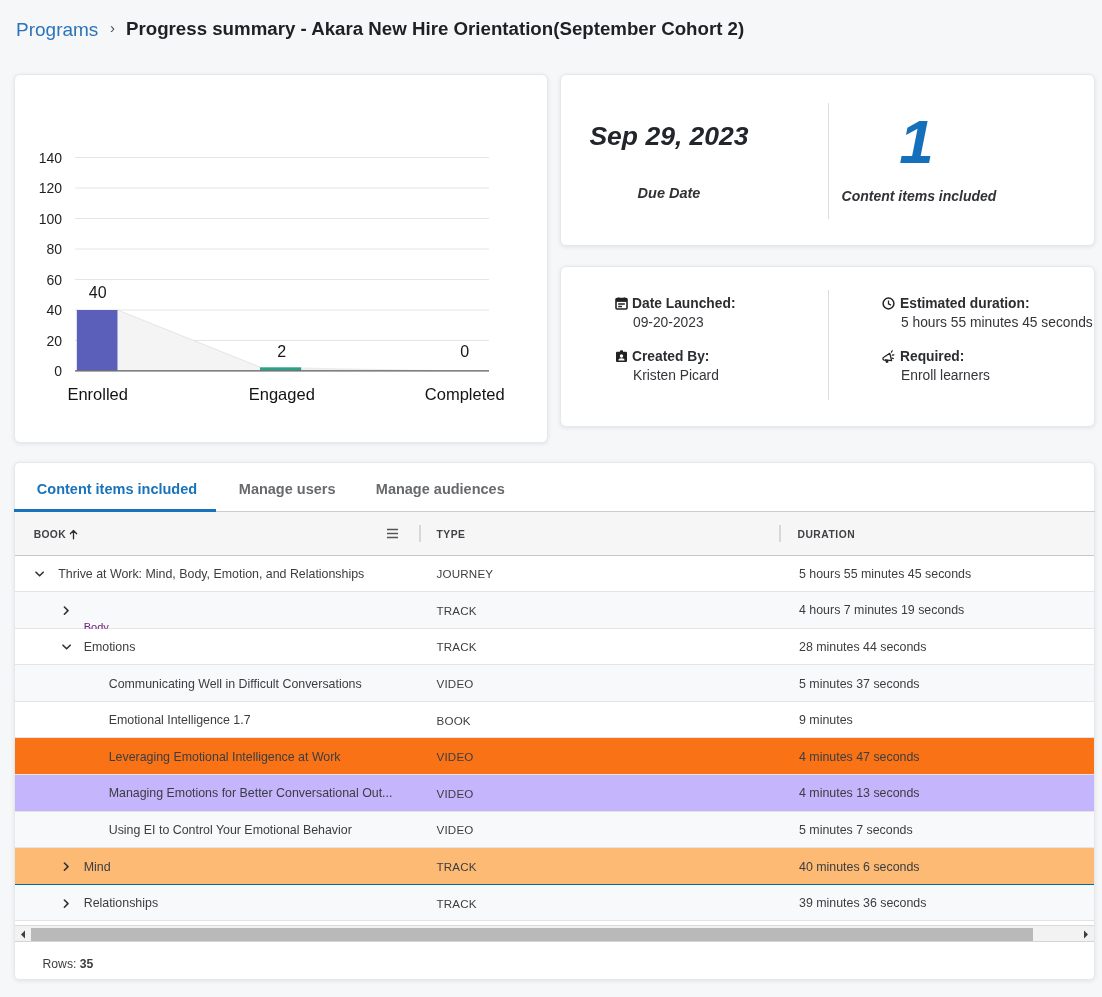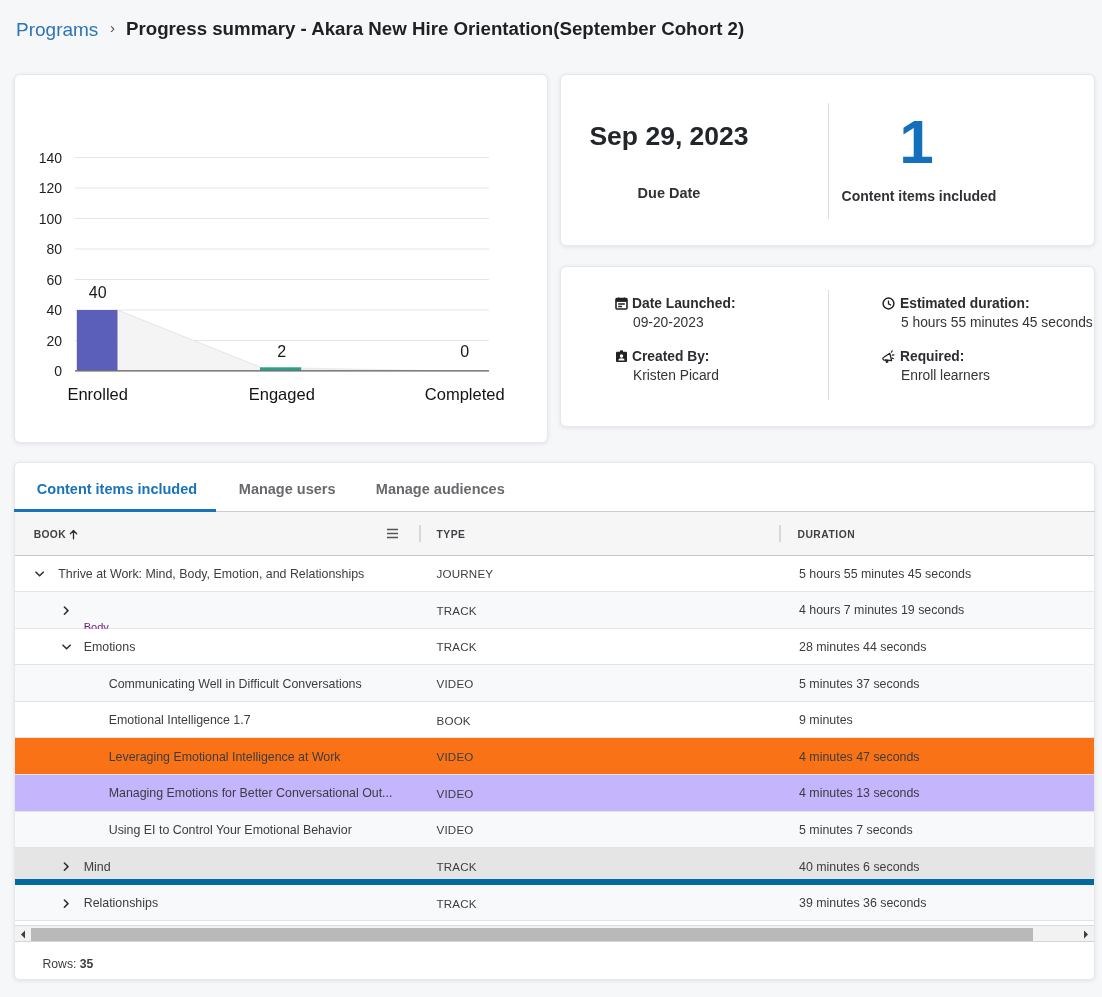--- a/index.html
+++ b/index.html
@@ -56,21 +56,21 @@
   </g>
 
   <g font-size="16.5px" fill="#131313" text-anchor="middle">
     <text x="82.7" y="325">Enrolled</text>
     <text x="266.8" y="325">Engaged</text>
     <text x="449.7" y="325">Completed</text>
   </g>
 </svg>
 </div>
 
-<div class="card" style="left:560px; top:74px; width:535px; height:172px;">
+<div class="card" style="left:560px; top:74px; width:535px; height:172px;font-style:italic;">
   <div class="abs" style="left:267px; top:28px; width:1px; height:116px; background:#dadde1;"></div>
   <div class="abs" style="left:0; top:46px; width:267px; text-align:center;">
     <div style="font-size:26.5px; font-weight:bold; color:#22252a; margin-left:-51px;">Sep 29, 2023</div>
   </div>
   <div class="abs" style="left:0; top:110px; width:267px; text-align:center;">
     <div style="font-size:14.5px; font-weight:bold; color:#303236; margin-left:-51px;">Due Date</div>
   </div>
   <div class="abs" style="left:267px; top:37px; width:268px; text-align:center;">
     <div style="font-size:62px; line-height:60px; font-weight:bold; color:#1470bb; margin-left:-91px;">1</div>
   </div>
@@ -181,21 +181,21 @@
       <div style="position:relative; width:1079px; height:36.6px; background:#c4b5fd; border-bottom:1px solid #e2e4e6;">
         <div style="position:absolute; left:93.7px; top:11.3px; font-size:12.4px; color:#3b3d40;">Managing Emotions for Better Conversational Out...</div>
         <div style="position:absolute; left:421.5px; top:11.8px; font-size:11.6px; letter-spacing:0.2px; color:#3b3d40;">VIDEO</div>
         <div style="position:absolute; left:784px; top:11.3px; font-size:12.4px; color:#3b3d40;">4 minutes 13 seconds</div>
       </div>
       <div style="position:relative; width:1079px; height:36.6px; background:#f8f9fa; border-bottom:1px solid #e2e4e6;">
         <div style="position:absolute; left:93.7px; top:11.3px; font-size:12.4px; color:#3b3d40;">Using EI to Control Your Emotional Behavior</div>
         <div style="position:absolute; left:421.5px; top:11.8px; font-size:11.6px; letter-spacing:0.2px; color:#3b3d40;">VIDEO</div>
         <div style="position:absolute; left:784px; top:11.3px; font-size:12.4px; color:#3b3d40;">5 minutes 7 seconds</div>
       </div>
-      <div style="position:relative; width:1079px; height:36.6px; background:#e5e5e5; border-bottom:6px solid #0369a1;">
+      <div style="position:relative; width:1079px; height:36.6px; background:#fdba74; border-bottom:1px solid #0369a1;">
         <svg style="position:absolute; left:47px; top:14px;" width="10" height="9" viewBox="0 0 10 9">
           <path d="M2.4 1 L6 4.6 L2.4 8.2" stroke="#333" stroke-width="1.6" fill="none" stroke-linecap="round" stroke-linejoin="round"></path>
         </svg>
         <div style="position:absolute; left:68.7px; top:11.3px; font-size:12.4px; color:#3b3d40;">Mind</div>
         <div style="position:absolute; left:421.5px; top:11.8px; font-size:11.6px; letter-spacing:0.2px; color:#3b3d40;">TRACK</div>
         <div style="position:absolute; left:784px; top:11.3px; font-size:12.4px; color:#3b3d40;">40 minutes 6 seconds</div>
       </div>
       <div style="position:relative; width:1079px; height:36.6px; background:#f8f9fa; border-bottom:1px solid #e2e4e6;">
         <svg style="position:absolute; left:47px; top:14px;" width="10" height="9" viewBox="0 0 10 9">
           <path d="M2.4 1 L6 4.6 L2.4 8.2" stroke="#333" stroke-width="1.6" fill="none" stroke-linecap="round" stroke-linejoin="round"></path>

